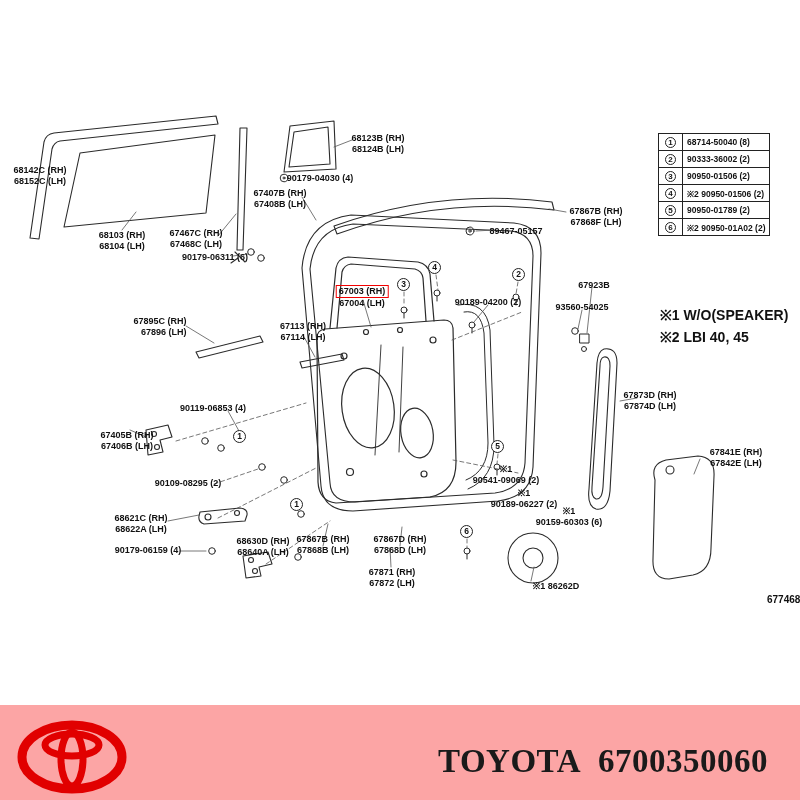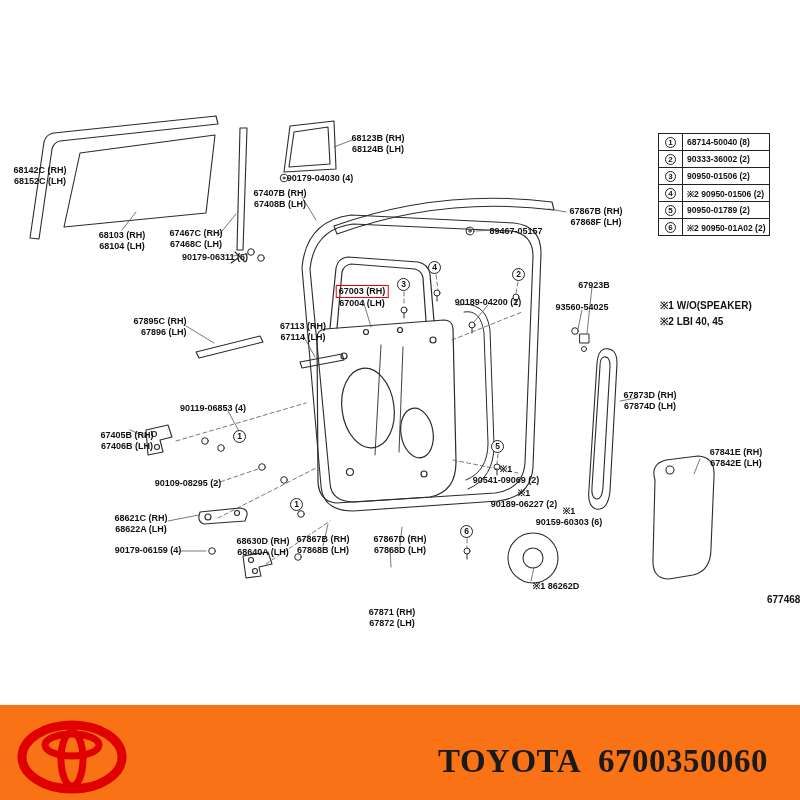--- a/index.html
+++ b/index.html
@@ -19,24 +19,24 @@
     position:absolute; width:13px; height:13px; border:1.2px solid #222; border-radius:50%;
     background:#fff; font-size:8.5px; font-weight:bold; color:#111;
     text-align:center; line-height:11px; z-index:3;
   }
 
   .fastener-table { position:absolute; left:658px; top:133px; border-collapse:collapse; background:#fff; z-index:3; border:1.5px solid #222; }
   .fastener-table td { border:1px solid #222; font-size:8.5px; font-weight:bold; color:#111; padding:2.5px 4px; white-space:nowrap; }
   .fastener-table td.num { text-align:center; width:24px; }
   .fastener-table .circ { display:inline-block; width:11px; height:11px; border:1px solid #222; border-radius:50%; line-height:10px; font-size:8px; text-align:center; }
 
-  .notes { position:absolute; left:660px; top:298px; font-size:10px; font-weight:bold; color:#111; line-height:1.55; z-index:3; }
+  .notes { position:absolute; left:660px; top:305px; font-size:14px; font-weight:bold; color:#111; line-height:1.55; z-index:3; }
   .diagram-code { position:absolute; left:767px; top:594px; font-size:10px; font-weight:bold; color:#111; z-index:3; }
 
-  .footer { position:absolute; left:0; top:705px; width:800px; height:95px; background:#f97316; }
+  .footer { position:absolute; left:0; top:705px; width:800px; height:95px; background:#fca5a5; }
   .logo { position:absolute; left:16px; top:10px; }
   .brand-text {
     position:absolute; left:438px; top:38px;
     font-family:"Liberation Serif", serif; font-size:33px; font-weight:700;
     color:#1a1a1a; letter-spacing:0.5px; white-space:nowrap;
   }
   .brand-text .num { margin-left:10px; }
 </style>
 </head>
 <body>
@@ -297,21 +297,21 @@
         <div>68640A (LH)</div>
       </div>
       <div class="part-label" style="left: 323px; top: 534px;">
         <div>67867B (RH)</div>
         <div>67868B (LH)</div>
       </div>
       <div class="part-label" style="left: 400px; top: 534px; text-align: center;">
         <div>67867D (RH)</div>
         <div>67868D (LH)</div>
       </div>
-      <div class="part-label" style="left: 392px; top: 567px; margin-top: 40px;">
+      <div class="part-label" style="left: 392px; top: 567px;">
         <div>67871 (RH)</div>
         <div>67872 (LH)</div>
       </div>
       <div class="part-label" style="left: 532px; top: 581px; padding-left: 48px;">
         <div>※1 86262D</div>
       </div>
     </div>
   <div id="circles-layer">
       <div class="callout-circle" style="left: 233px; top: 430px;">1</div>
       <div class="callout-circle" style="left: 290px; top: 498px;">1</div>

